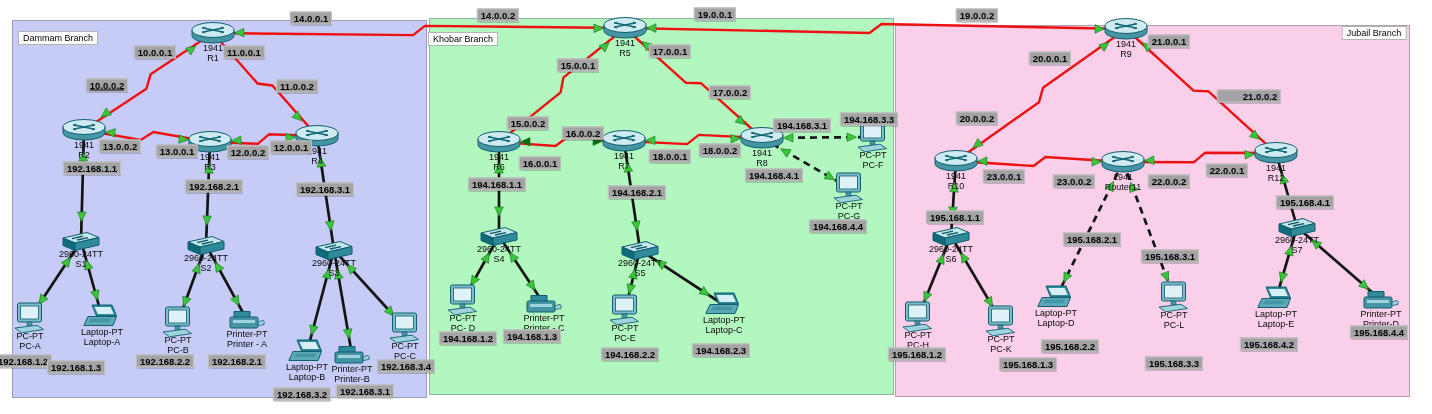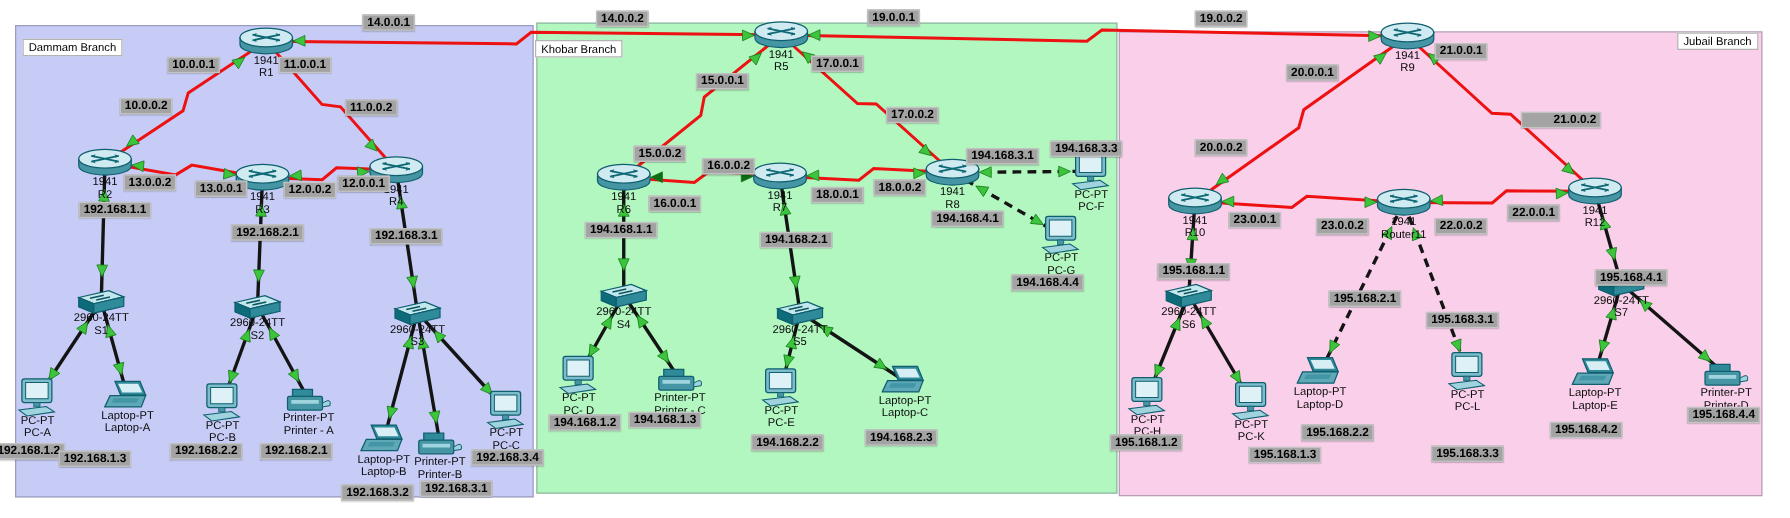--- a/index.html
+++ b/index.html
@@ -526,21 +526,21 @@
     <rect x="4" y="12" width="22" height="3" fill="#9fd3de"></rect>
     <path d="M29 14.5 Q36.5 9.5 35 16.5 L29 17.5 Z" fill="#9fd3de" stroke="#0f5f6e" stroke-width="0.8"></path>
   </svg></div>
     <div class="dev-label" style="left: 1381px; top: 310px;">
       <div>Printer-PT</div>
       <div>Printer-D</div>
     </div>
     <div class="ip-label" style="left: 311px; top: 18px;">14.0.0.1</div>
     <div class="ip-label" style="left: 155px; top: 52px;">10.0.0.1</div>
     <div class="ip-label" style="left: 244px; top: 52px;">11.0.0.1</div>
-    <div class="ip-label" style="left: 117px; top: 85px;">10.0.0.2</div>
+    <div class="ip-label" style="left: 107px; top: 85px; text-decoration: underline;">10.0.0.2</div>
     <div class="ip-label" style="left: 297px; top: 86px;">11.0.0.2</div>
     <div class="ip-label" style="left: 120px; top: 146px;">13.0.0.2</div>
     <div class="ip-label" style="left: 177px; top: 151px;">13.0.0.1</div>
     <div class="ip-label" style="left: 248px; top: 152px;">12.0.0.2</div>
     <div class="ip-label" style="left: 291px; top: 147px;">12.0.0.1</div>
     <div class="ip-label" style="left: 92px; top: 168px;">192.168.1.1</div>
     <div class="ip-label" style="left: 214px; top: 186px;">192.168.2.1</div>
     <div class="ip-label" style="left: 325px; top: 189px;">192.168.3.1</div>
     <div class="ip-label" style="left: 23px; top: 361px;">192.168.1.2</div>
     <div class="ip-label" style="left: 76px; top: 367px;">192.168.1.3</div>
@@ -574,20 +574,20 @@
     <div class="ip-label" style="left: 1050px; top: 58px;">20.0.0.1</div>
     <div class="ip-label" style="left: 977px; top: 118px;">20.0.0.2</div>
     <div class="ip-label" style="left: 1249px; top: 96px; padding-left: 25px;">21.0.0.2</div>
     <div class="ip-label" style="left: 1004px; top: 176px;">23.0.0.1</div>
     <div class="ip-label" style="left: 1074px; top: 181px;">23.0.0.2</div>
     <div class="ip-label" style="left: 1169px; top: 181px;">22.0.0.2</div>
     <div class="ip-label" style="left: 1227px; top: 170px;">22.0.0.1</div>
     <div class="ip-label" style="left: 955px; top: 217px;">195.168.1.1</div>
     <div class="ip-label" style="left: 1092px; top: 239px;">195.168.2.1</div>
     <div class="ip-label" style="left: 1170px; top: 256px;">195.168.3.1</div>
-    <div class="ip-label" style="left: 1305px; top: 202px; margin-top: 20px;">195.168.4.1</div>
+    <div class="ip-label" style="left: 1305px; top: 202px;">195.168.4.1</div>
     <div class="ip-label" style="left: 917px; top: 354px;">195.168.1.2</div>
     <div class="ip-label" style="left: 1028px; top: 364px;">195.168.1.3</div>
     <div class="ip-label" style="left: 1070px; top: 346px;">195.168.2.2</div>
     <div class="ip-label" style="left: 1174px; top: 363px; text-align: right;">195.168.3.3</div>
     <div class="ip-label" style="left: 1269px; top: 344px;">195.168.4.2</div>
     <div class="ip-label" style="left: 1379px; top: 332px;">195.168.4.4</div>
   </div>
 
 </body></html>

